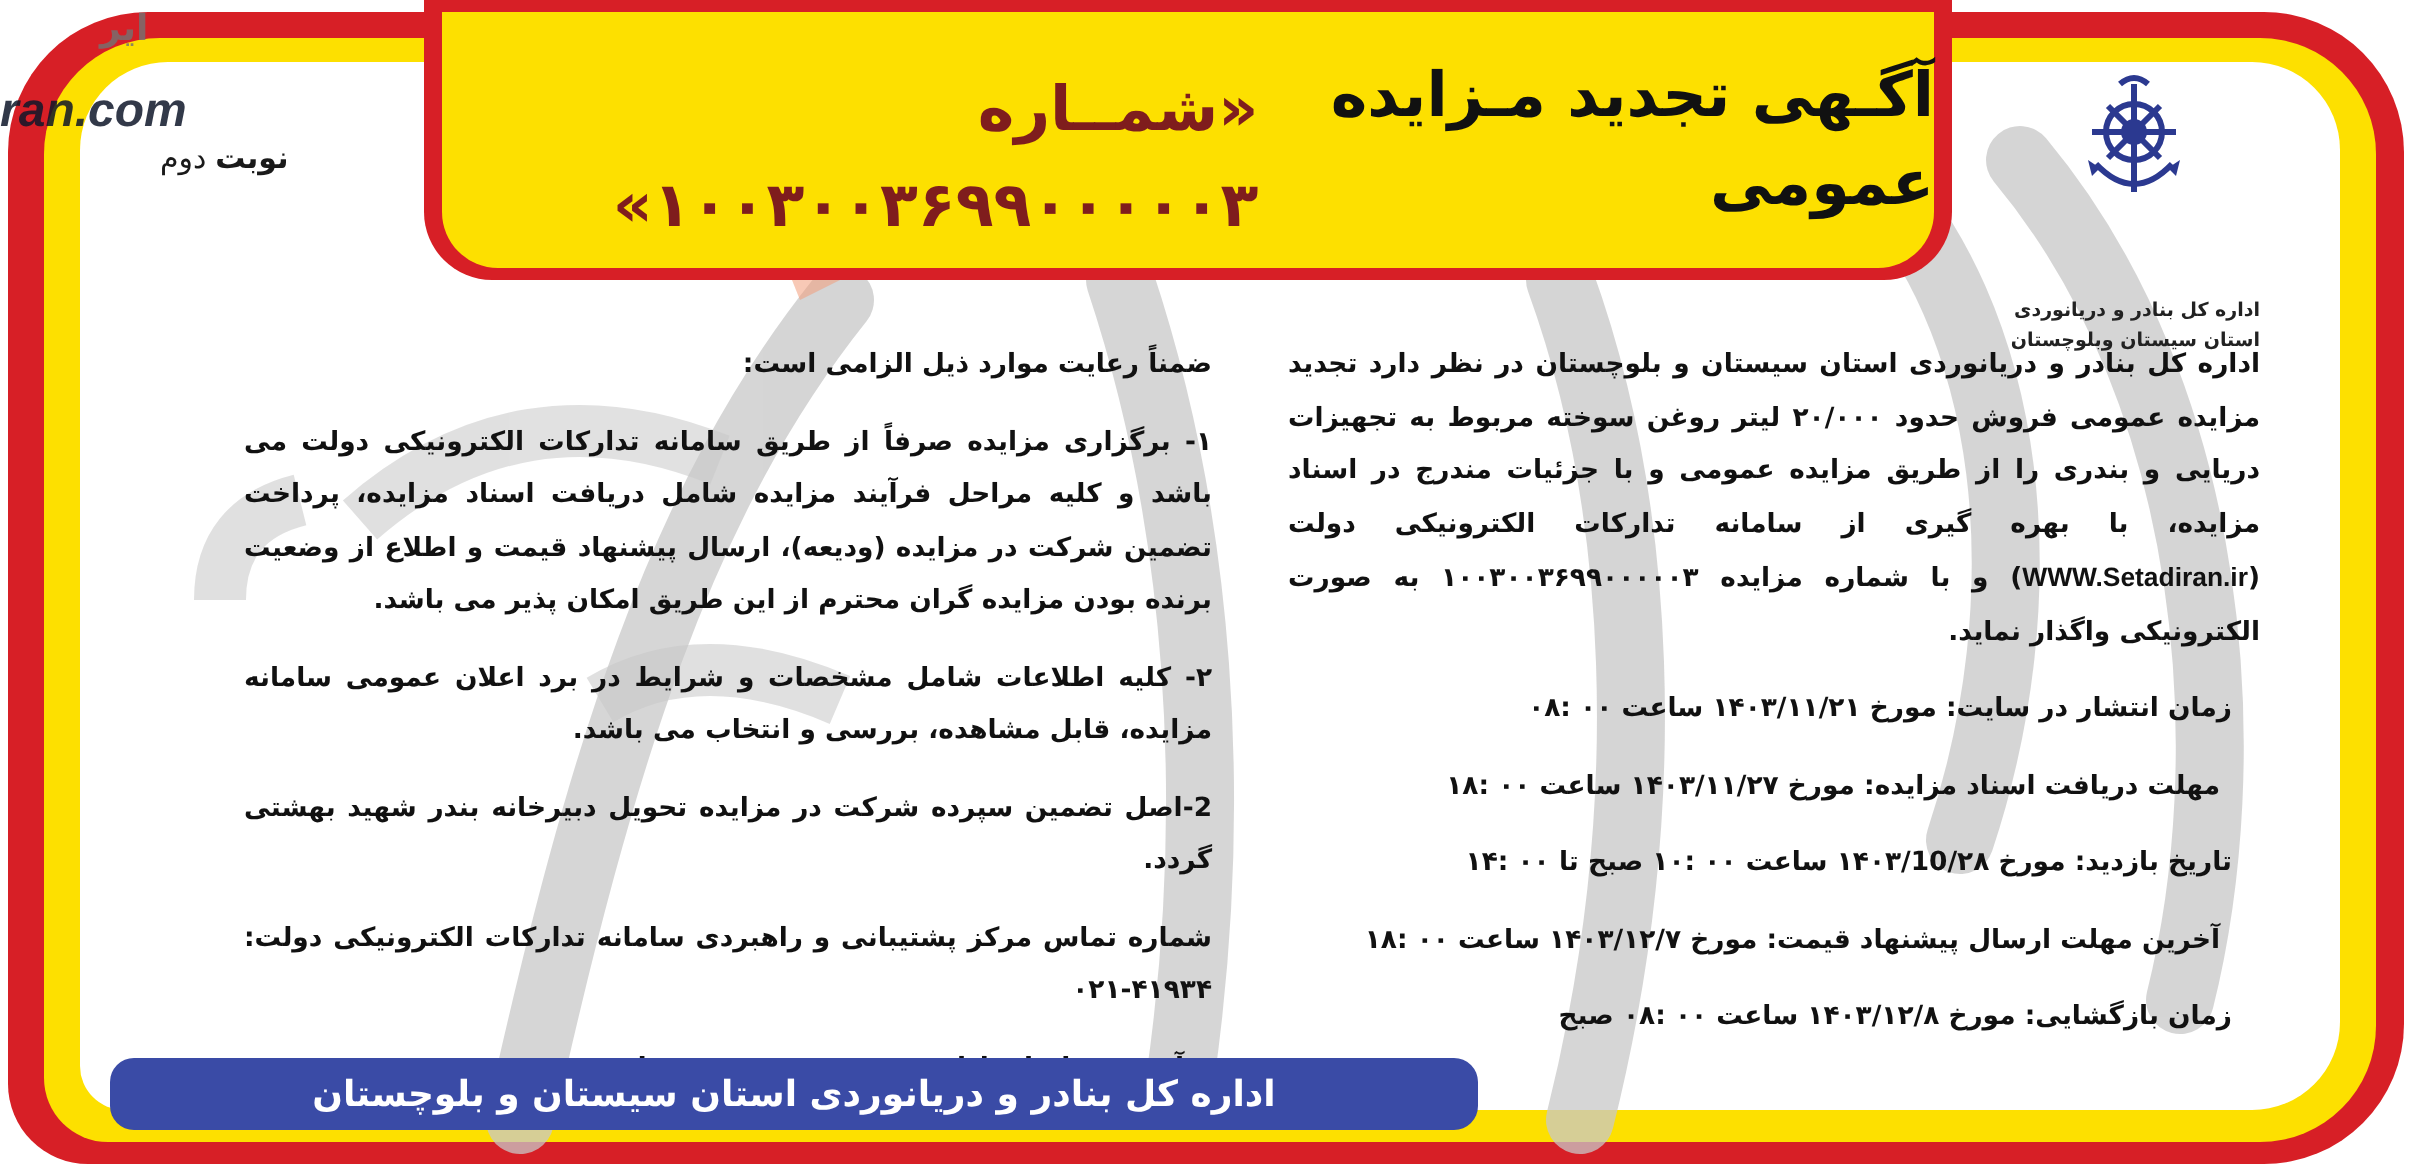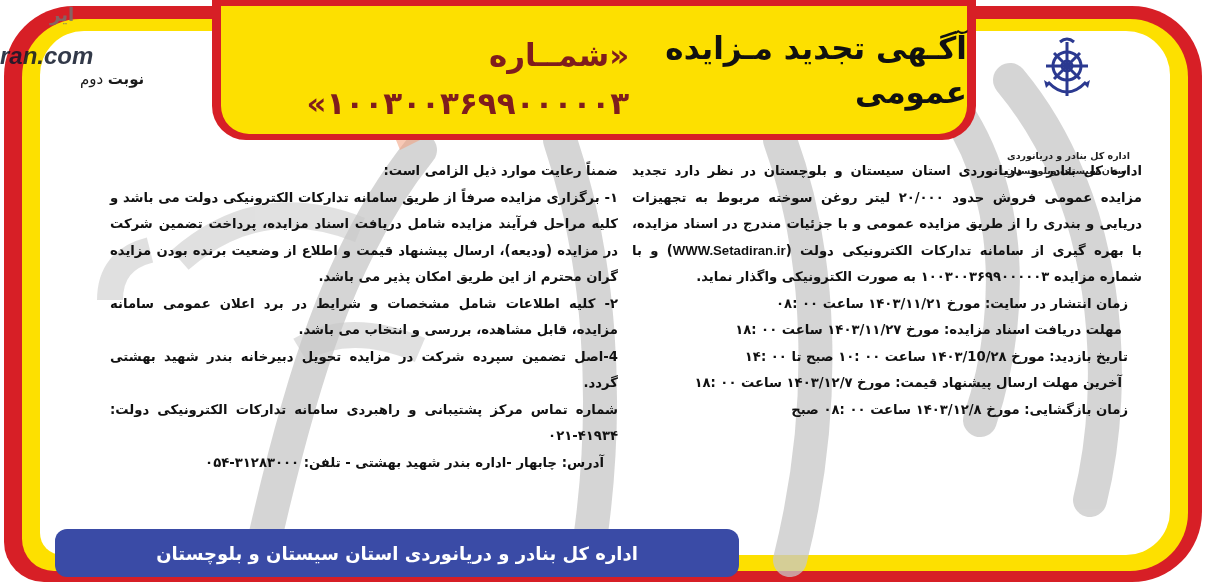--- a/index.html
+++ b/index.html
@@ -58,27 +58,27 @@
     position: absolute; left: 1000px; top: 112px; width: 130px; direction: rtl; text-align: right;
     font-size: 9.5px; line-height: 15px; color: #222; font-weight: 700; margin-top: 36px;
   }
 
   .col {
     position: absolute; direction: rtl; text-align: justify; font-size: 13.2px;
     line-height: 26.5px; color: #111; font-weight: 700;
   }
   .col-right { left: 632px; top: 158px; width: 510px; }
   .col-left { left: 110px; top: 158px; width: 508px; }
-  .col p { margin: 0; }
+  .col p { margin: 12px; }
   .col .url { font-family: "Liberation Sans", sans-serif; font-weight: 700; direction: ltr; unicode-bidi: embed; }
   .dates { text-align: center; }
   .dates p { text-align: right; padding-right: 0; }
 
   .footer-bar {
-    position: absolute; left: 55px; top: 529px; width: 684px; height: 48px;
+    position: absolute; left: 55px; top: 529px; width: 684px; height: 36px;
     background: #3a4ba6; border-radius: 12px;
     display: flex; align-items: center; justify-content: center;
     color: #ffffff; font-size: 18px; font-weight: 700; direction: rtl;
   }
 </style>
 </head>
 <body>
 
 <div class="frame-red"></div>
 <div class="frame-yellow"></div>
@@ -143,20 +143,20 @@
     <p style="padding-right:14px">تاریخ بازدید: مورخ ۱۴۰۳/10/۲۸ ساعت ۰۰ :۱۰ صبح تا ۰۰ :۱۴</p>
     <p style="padding-right:20px">آخرین مهلت ارسال پیشنهاد قیمت: مورخ ۱۴۰۳/۱۲/۷ ساعت ۰۰ :۱۸</p>
     <p style="padding-right:14px">زمان بازگشایی: مورخ ۱۴۰۳/۱۲/۸ ساعت ۰۰ :۰۸ صبح</p>
   </div>
 </div>
 
 <div class="col col-left">
   <p>ضمناً رعایت موارد ذیل الزامی است:</p>
   <p>۱- برگزاری مزایده صرفاً از طریق سامانه تدارکات الکترونیکی دولت می باشد و کلیه مراحل فرآیند مزایده شامل دریافت اسناد مزایده، پرداخت تضمین شرکت در مزایده (ودیعه)، ارسال پیشنهاد قیمت و اطلاع از وضعیت برنده بودن مزایده گران محترم از این طریق امکان پذیر می باشد.</p>
   <p>۲- کلیه اطلاعات شامل مشخصات و شرایط در برد اعلان عمومی سامانه مزایده، قابل مشاهده، بررسی و انتخاب می باشد.</p>
-  <p>4-اصل تضمین سپرده شرکت در مزایده تحویل دبیرخانه بندر شهید بهشتی گردد.</p>
+  <p>2-اصل تضمین سپرده شرکت در مزایده تحویل دبیرخانه بندر شهید بهشتی گردد.</p>
   <p>شماره تماس مرکز پشتیبانی و راهبردی سامانه تدارکات الکترونیکی دولت: ۴۱۹۳۴-۰۲۱</p>
   <p style="padding-right:14px">آدرس: چابهار -اداره بندر شهید بهشتی - تلفن: ۳۱۲۸۳۰۰۰-۰۵۴</p>
 </div>
 
 <div class="footer-bar">
   <span>اداره کل بنادر و دریانوردی استان سیستان و بلوچستان</span>
 </div>
 
 </body></html>

